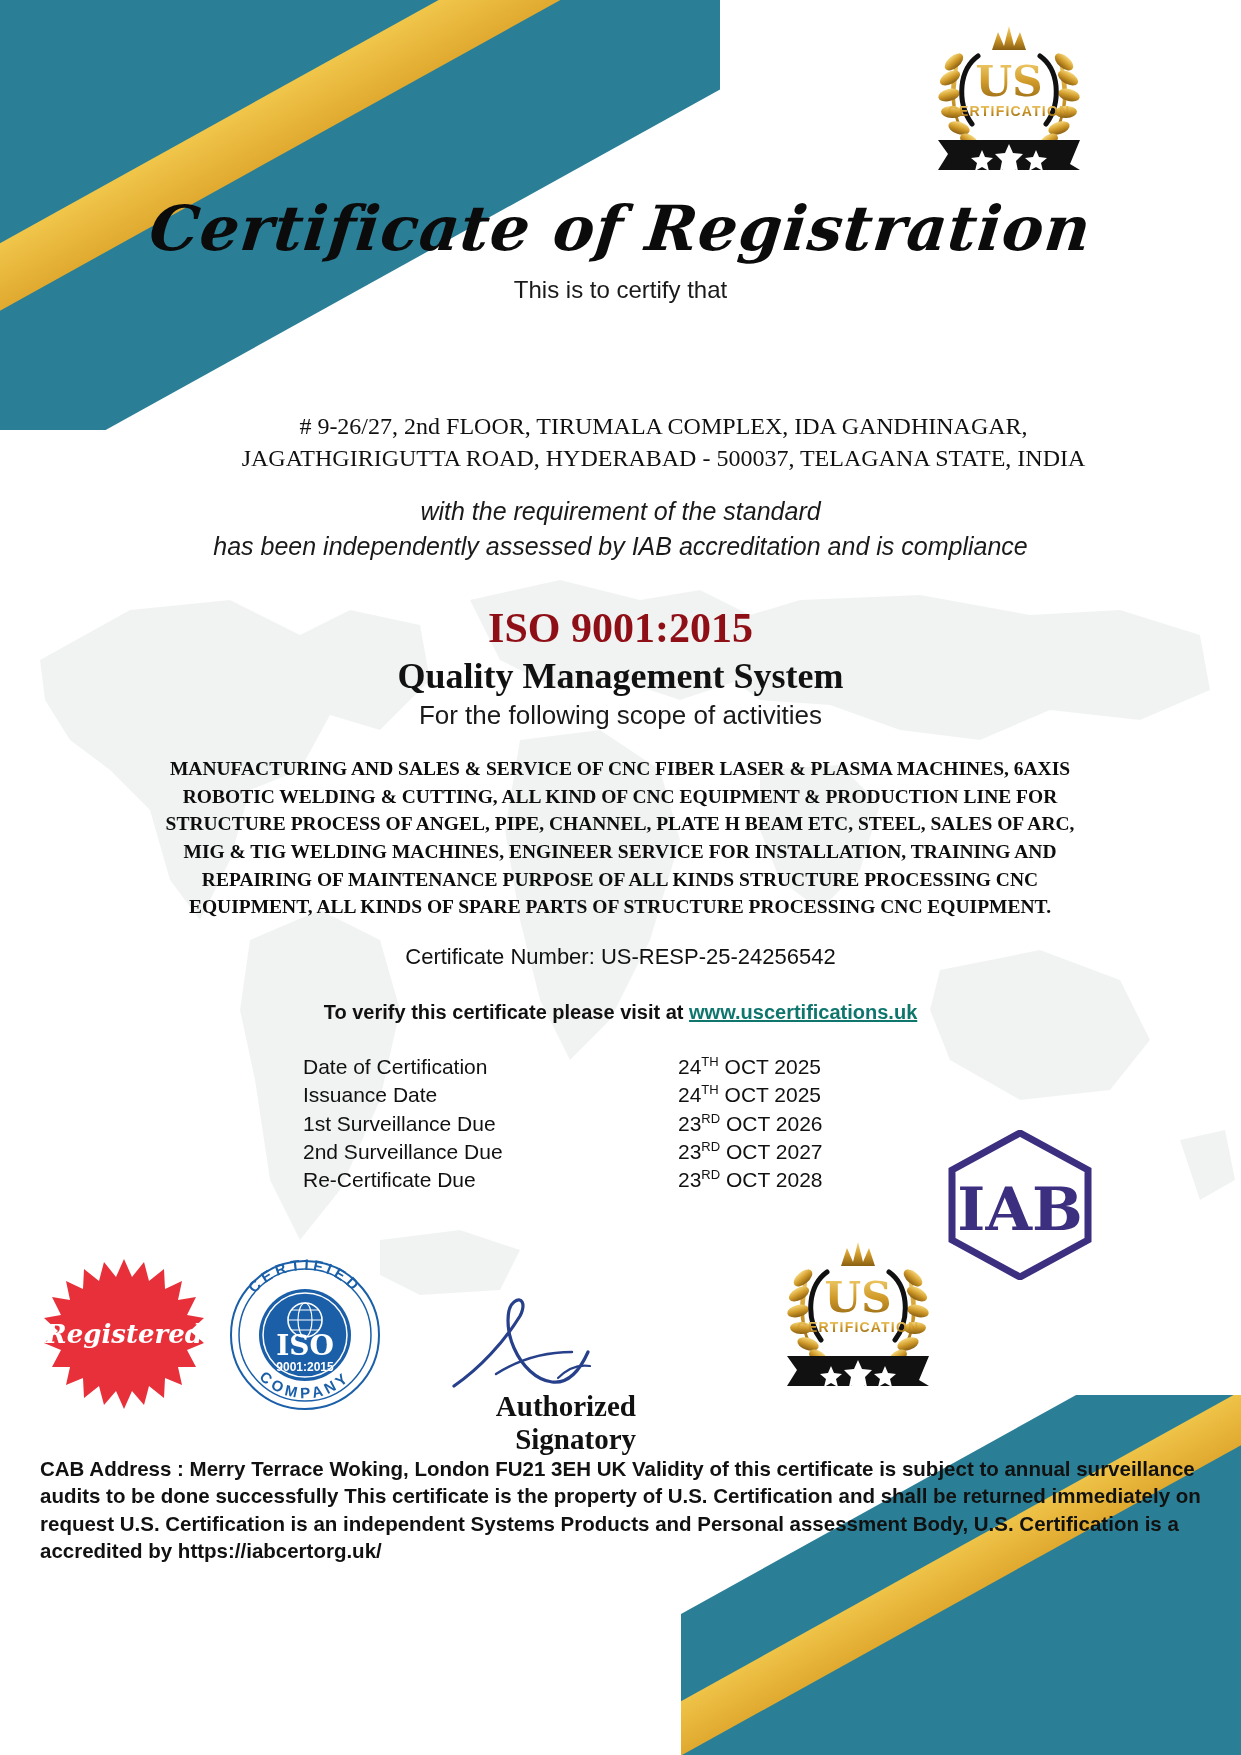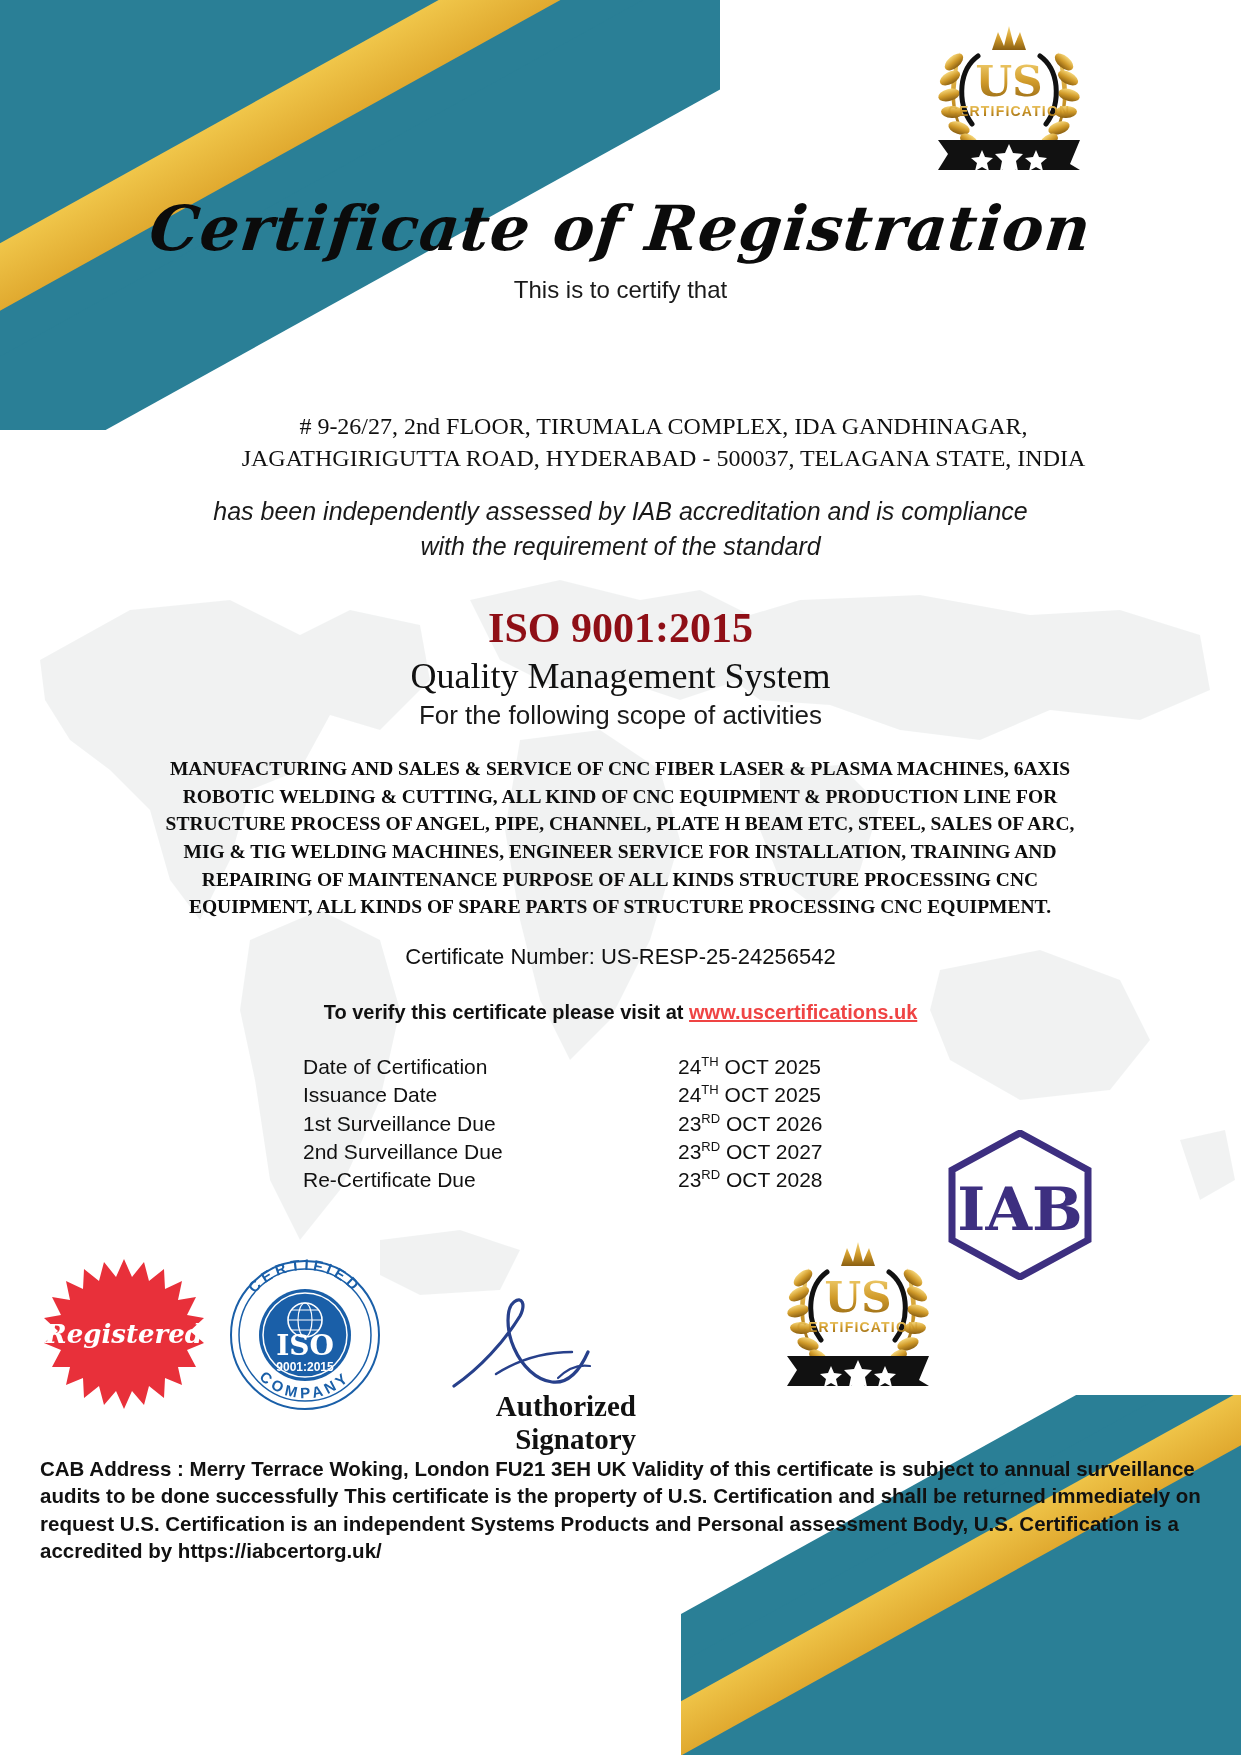--- a/index.html
+++ b/index.html
@@ -37,34 +37,34 @@
   .address{position:absolute;top:410px;left:0;width:1241px;text-align:center;
     font-family:"Liberation Serif",serif;font-size:24px;color:#111;line-height:1.35;padding-left:43px;}
 
   .assessed{position:absolute;top:494px;left:0;width:1241px;text-align:center;
     font-style:italic;font-size:25px;color:#1a1a1a;line-height:1.4;font-family:"Liberation Sans",sans-serif;}
 
   .iso-std{position:absolute;top:604px;left:0;width:1241px;text-align:center;
     font-family:"Liberation Serif",serif;font-weight:bold;font-size:42px;color:#8f0f16;}
 
   .iso-sys{position:absolute;top:655px;left:0;width:1241px;text-align:center;
-    font-family:"Liberation Serif",serif;font-weight:normal;font-size:36px;color:#111;}
+    font-family:"Liberation Serif",serif;font-weight:bold;font-size:36px;color:#111;}
 
   .scope-label{position:absolute;top:700px;left:0;width:1241px;text-align:center;
     font-size:26px;color:#1a1a1a;font-family:"Liberation Sans",sans-serif;}
 
   .scope-body{position:absolute;top:755px;left:150px;width:940px;text-align:center;
     font-family:"Liberation Serif",serif;font-weight:bold;font-size:19.5px;color:#0d0d0d;line-height:1.42;}
 
   .certno{position:absolute;top:944px;left:0;width:1241px;text-align:center;
     font-size:22px;color:#111;font-family:"Liberation Sans",sans-serif;}
 
   .verify{position:absolute;top:1001px;left:0;width:1241px;text-align:center;
     font-size:20px;font-weight:bold;color:#111;font-family:"Liberation Sans",sans-serif;}
-  .verify a{color:#ef4444;text-decoration:underline;}
+  .verify a{color:#0f766e;text-decoration:underline;}
 
   
   .dates{position:absolute;top:1053px;left:303px;width:560px;}
   .drow{display:flex;justify-content:space-between;align-items:baseline;font-size:21px;color:#111;line-height:1.35;gap:36px;}
   .dlabel{text-align:left;}
   .dvalue{text-align:left;width:185px;}
   .dvalue sup{font-size:.62em;vertical-align:super;}
 
   
   .seal-registered{position:absolute;left:44px;top:1255px;width:160px;height:160px;}
@@ -164,22 +164,22 @@
 
     <div class="cert-title">Certificate of Registration</div>
     <div class="certify-line">This is to certify that</div>
 
     <div class="address">
       <div># 9-26/27, 2nd FLOOR, TIRUMALA COMPLEX, IDA GANDHINAGAR,</div>
       <div>JAGATHGIRIGUTTA ROAD, HYDERABAD - 500037, TELAGANA STATE, INDIA</div>
     </div>
 
     <div class="assessed">
+      <div>with the requirement of the standard</div>
       <div>has been independently assessed by IAB accreditation and is compliance</div>
-      <div>with the requirement of the standard</div>
     </div>
 
     <div class="iso-std">ISO 9001:2015</div>
     <div class="iso-sys">Quality Management System</div>
     <div class="scope-label">For the following scope of activities</div>
     <div class="scope-body">MANUFACTURING AND SALES &amp; SERVICE OF CNC FIBER LASER &amp; PLASMA MACHINES, 6AXIS ROBOTIC WELDING &amp; CUTTING, ALL KIND OF CNC EQUIPMENT &amp; PRODUCTION LINE FOR STRUCTURE PROCESS OF ANGEL, PIPE, CHANNEL, PLATE H BEAM ETC, STEEL, SALES OF ARC, MIG &amp; TIG WELDING MACHINES, ENGINEER SERVICE FOR INSTALLATION, TRAINING AND REPAIRING OF MAINTENANCE PURPOSE OF ALL KINDS STRUCTURE PROCESSING CNC EQUIPMENT, ALL KINDS OF SPARE PARTS OF STRUCTURE PROCESSING CNC EQUIPMENT.</div>
 
     <div class="certno">Certificate Number: US-RESP-25-24256542</div>
 
     <div class="verify">

